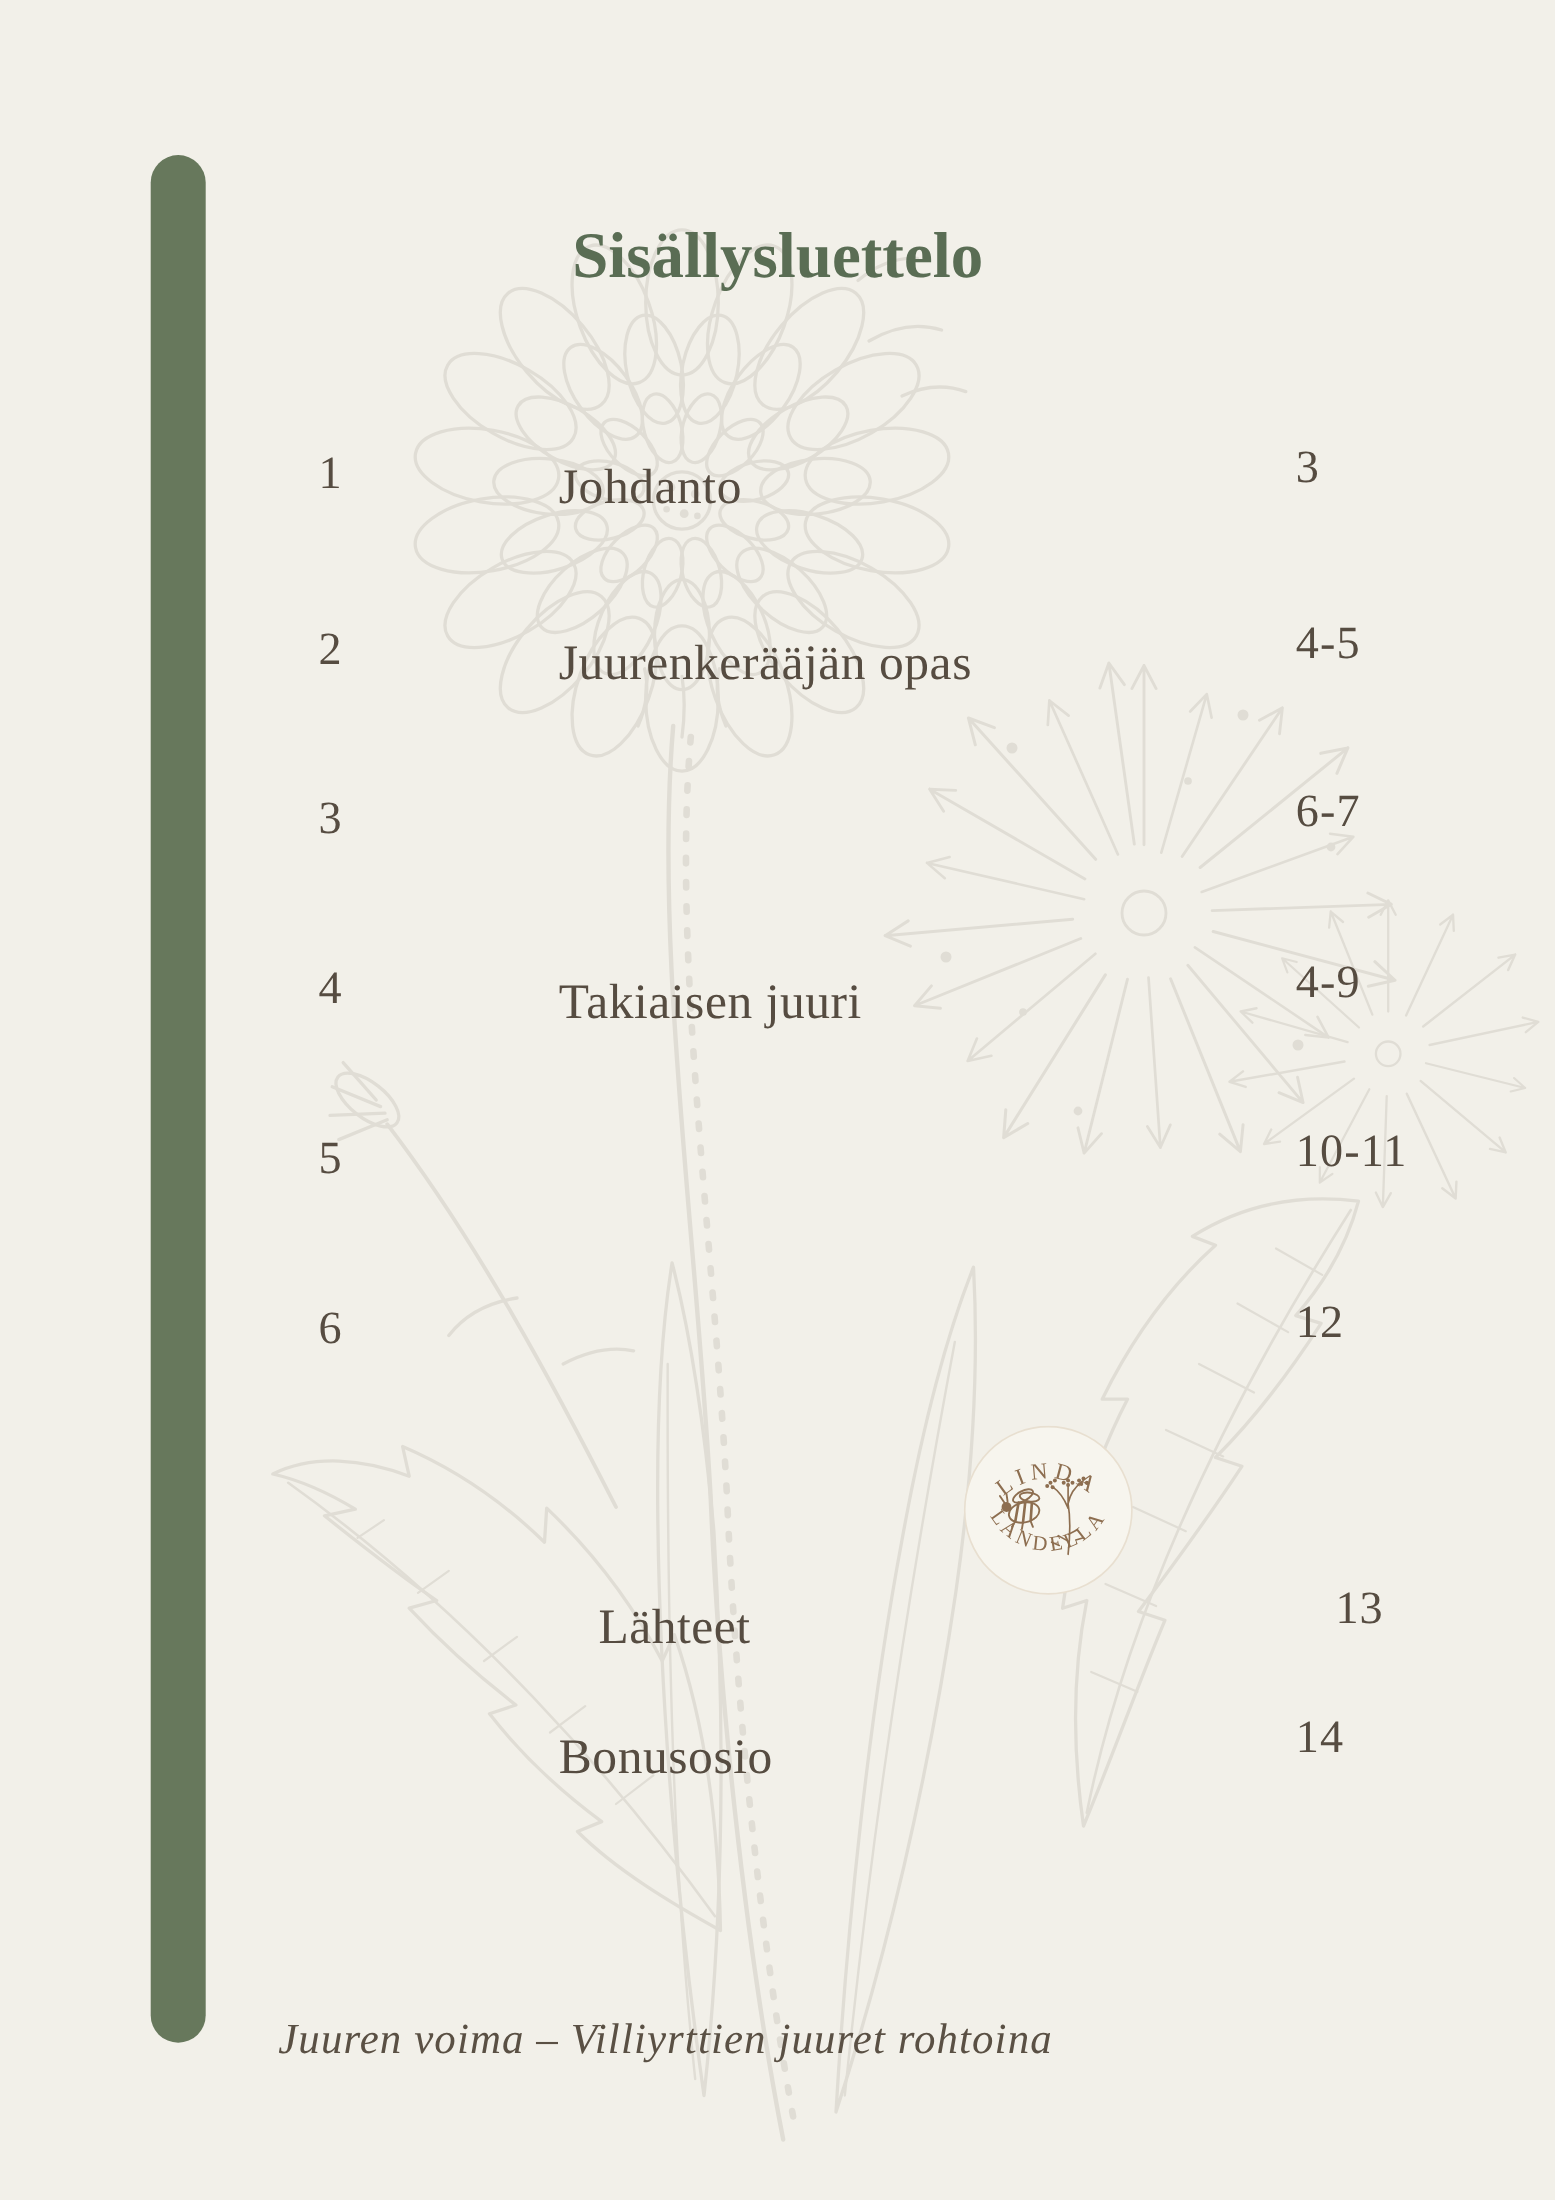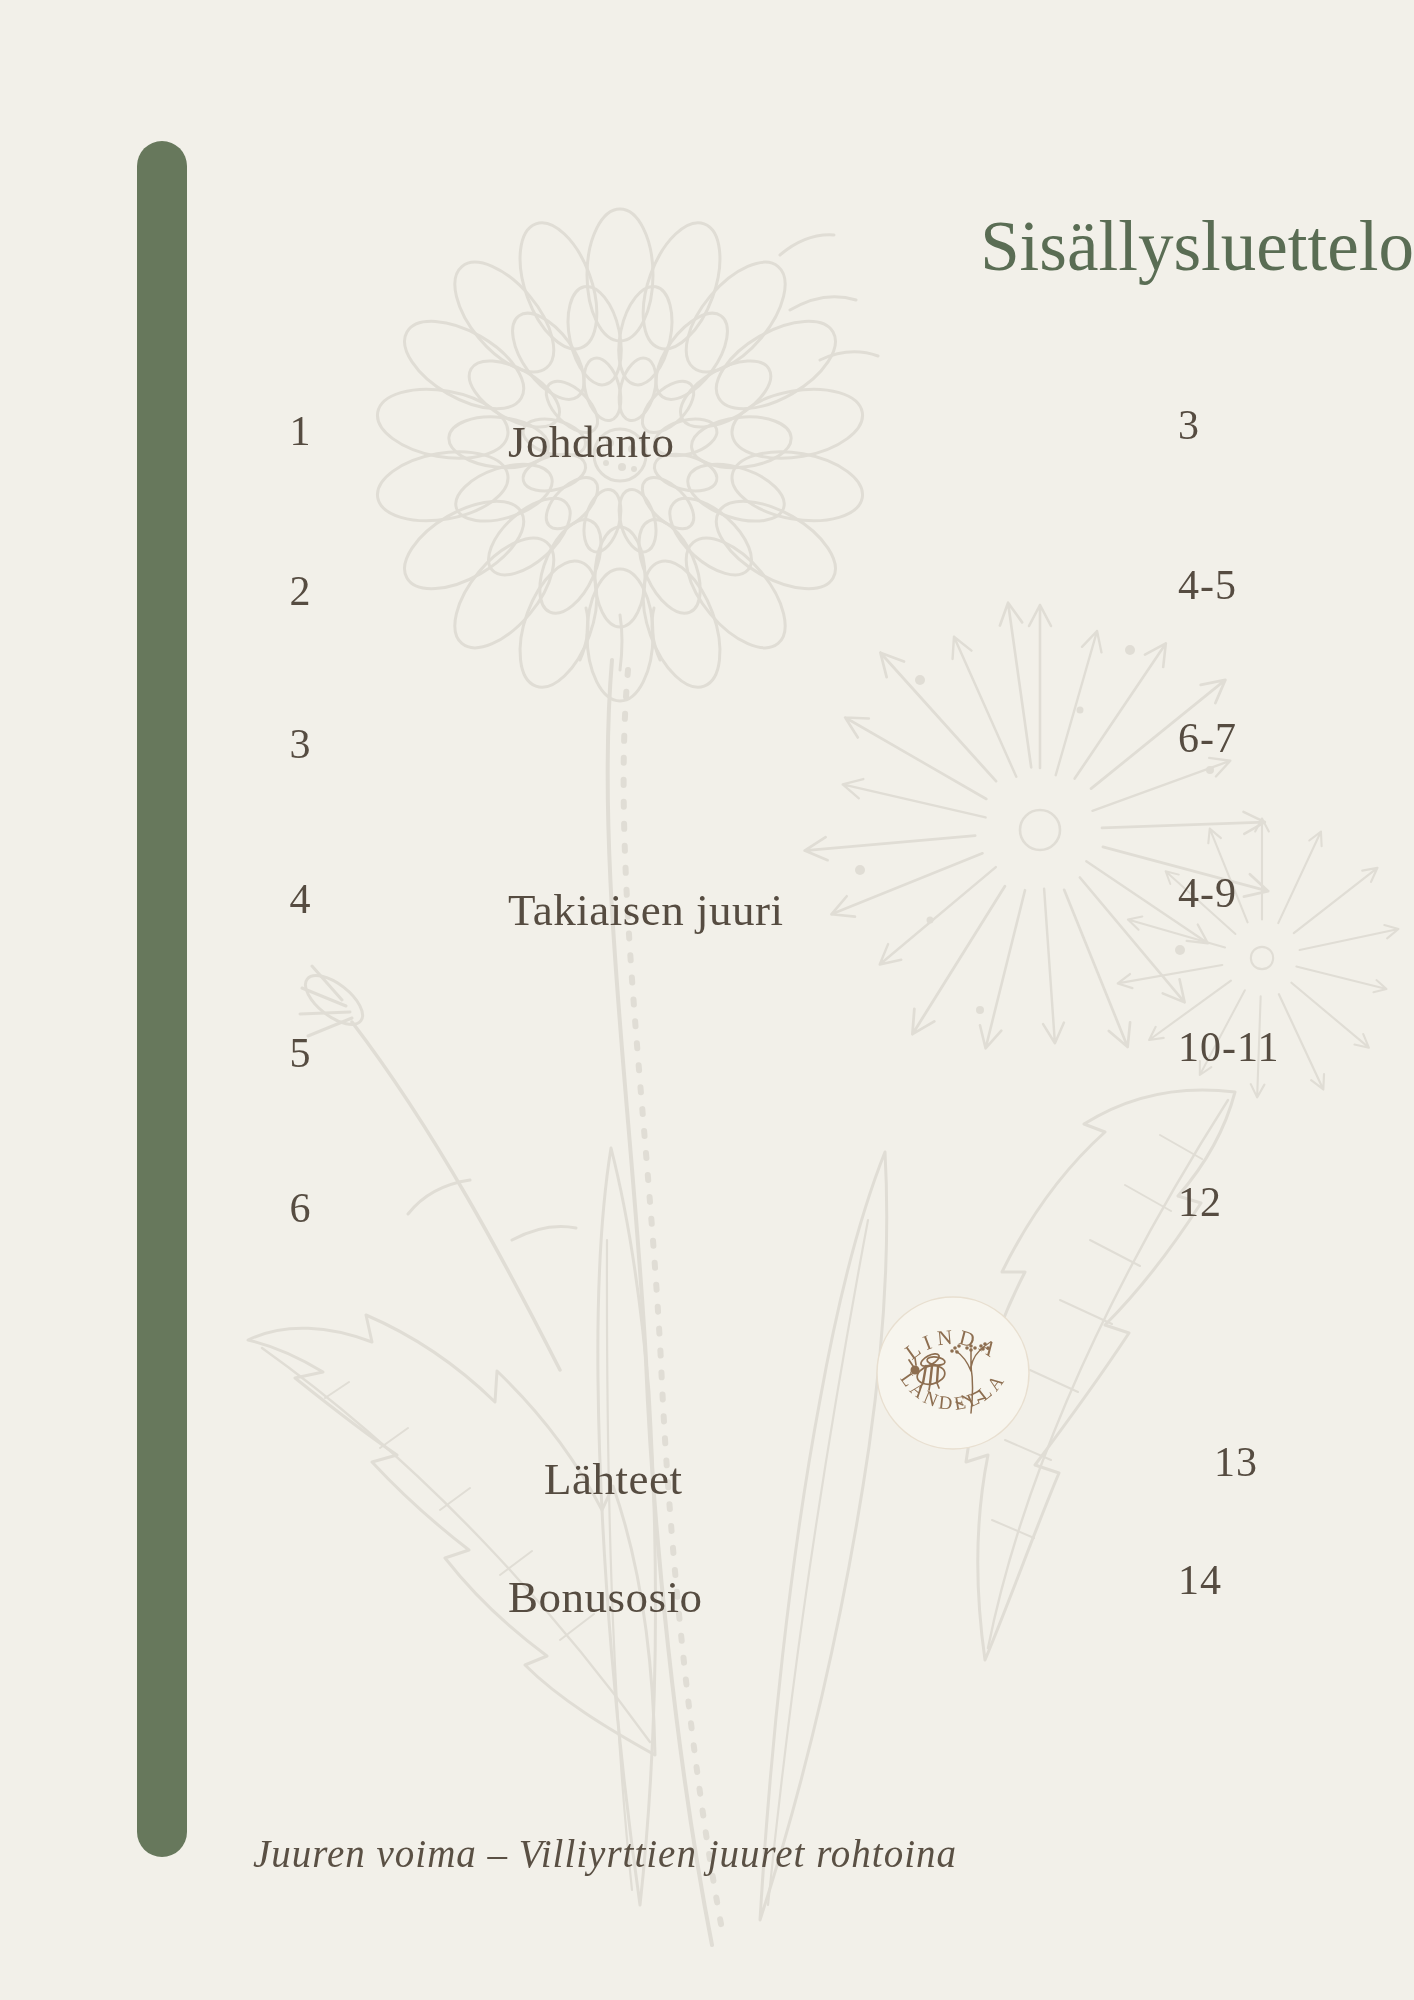--- a/index.html
+++ b/index.html
@@ -8,21 +8,21 @@
     background:#f2f0e9; overflow:hidden;
     font-family:"Liberation Serif", serif; color:#564c41;
   }
   .bg-art{position:absolute; left:0; top:0; width:1414px; height:2000px; z-index:0;}
   .accent-bar{
     position:absolute; left:137px; top:141px; width:50px; height:1716px;
     border-radius:25px; background:#67785c; z-index:1;
   }
   .page-title{
     position:absolute; top:163px; left:0; width:100%;
-    text-align:right; font-size:71px; font-weight:normal; line-height:1;
+    text-align:center; font-size:59px; font-weight:bold; line-height:1;
     color:#5a6d54; letter-spacing:0px; z-index:2;
   }
   .toc{position:absolute; left:0; top:0; width:100%; z-index:2;}
   .toc-row{position:absolute; left:0; width:100%; height:50px;}
   .toc-row .num{
     position:absolute; left:268px; top:-8px; width:64px; text-align:center;
     font-size:42px; line-height:1;
   }
   .toc-row .label{
     position:absolute; left:508px; top:2px; font-size:45px; line-height:1;
@@ -229,20 +229,21 @@
   <h1 class="page-title">Sisällysluettelo</h1>
 
   <div class="toc">
     <div class="toc-row row-0">
       <span class="num">1</span>
       <span class="label">Johdanto</span>
       <span class="pages">3</span>
     </div>
     <div class="toc-row row-1">
       <span class="num">2</span>
+      <span class="label">Juurenkerääjän opas</span>
       <span class="pages">4-5</span>
     </div>
     <div class="toc-row row-2">
       <span class="num">3</span>
       <span class="pages">6-7</span>
     </div>
     <div class="toc-row row-3">
       <span class="num">4</span>
       <span class="label">Takiaisen juuri</span>
       <span class="pages">4-9</span>

